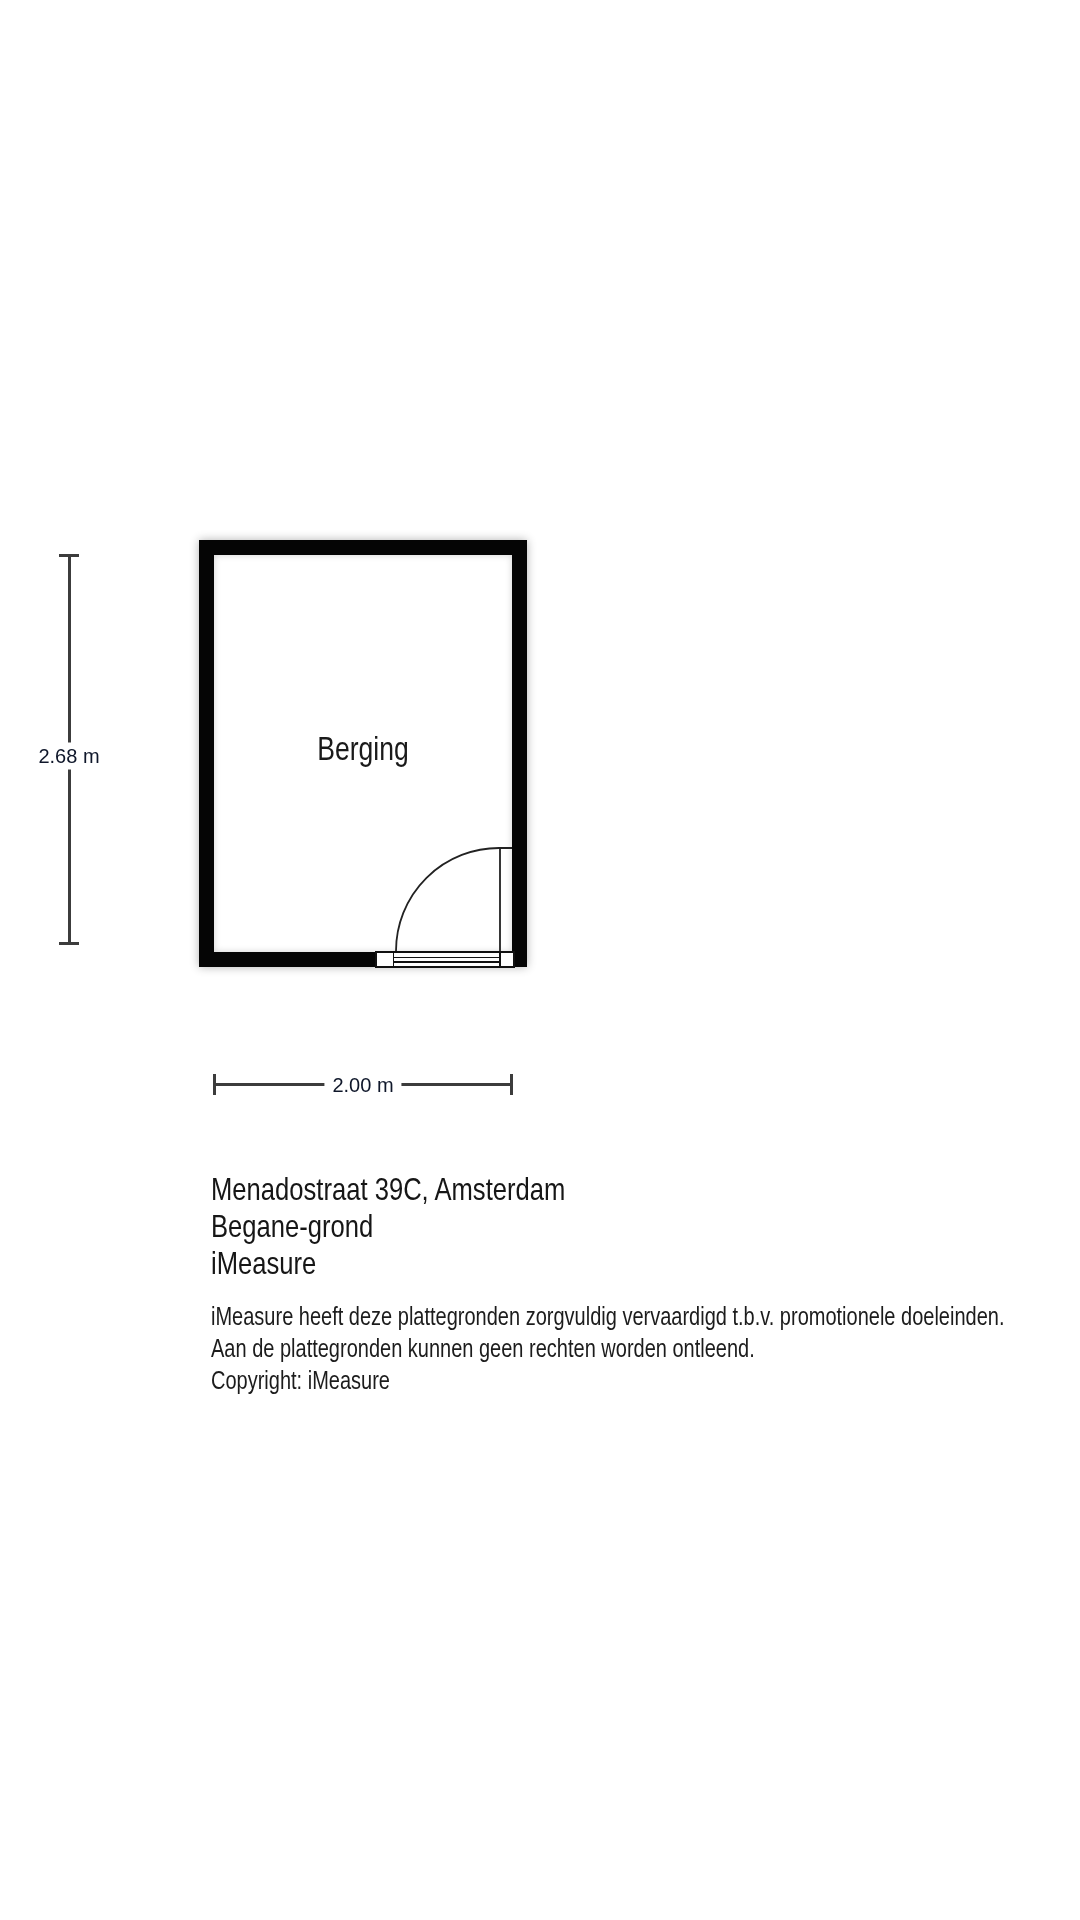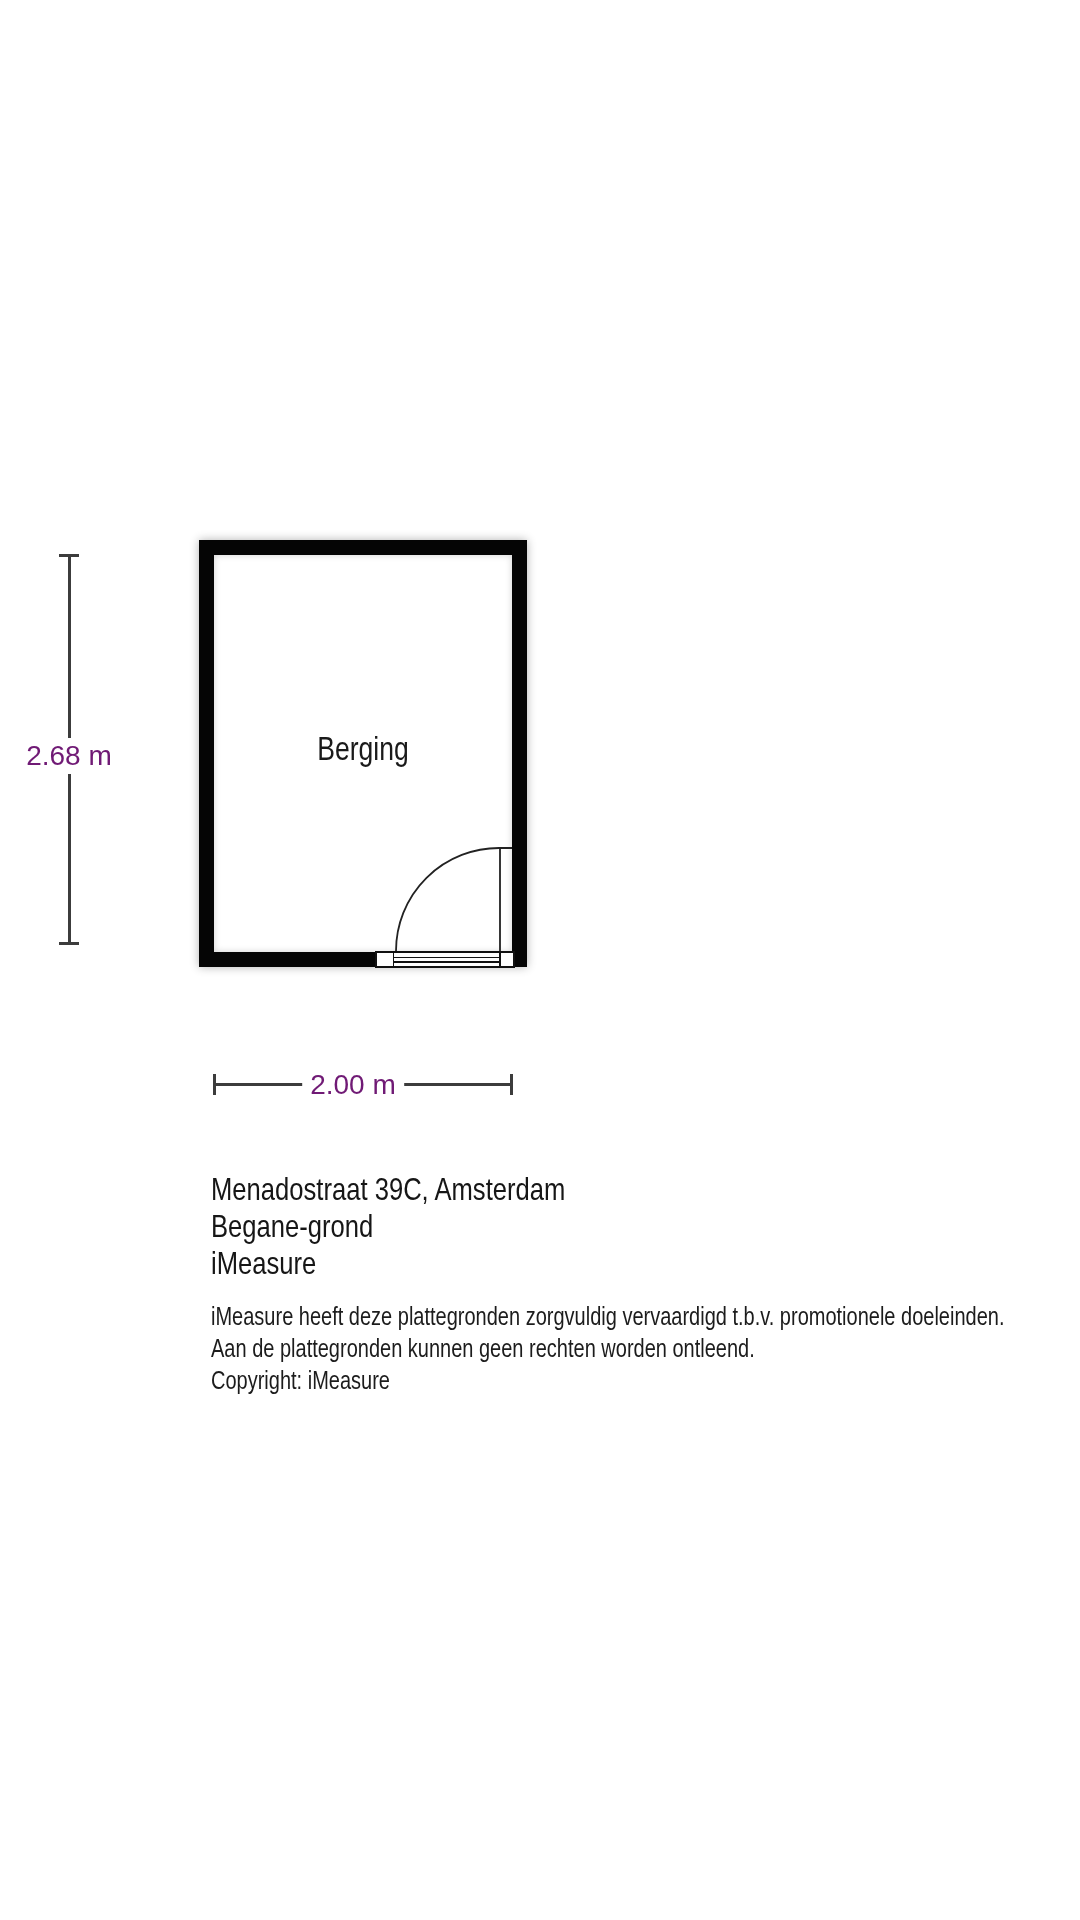--- a/index.html
+++ b/index.html
@@ -85,33 +85,33 @@
   .dim-v-tick-top    { left: 59px; top: 554px;  width: 20px; height: 3px; }
   .dim-v-tick-bottom { left: 59px; top: 942px;  width: 20px; height: 3px; }
 
   .dim-h-line  { left: 214px; top: 1083px; width: 299px; height: 3px; }
   .dim-h-tick-left   { left: 213px; top: 1074px; width: 3px; height: 21px; }
   .dim-h-tick-right  { left: 510px; top: 1074px; width: 3px; height: 21px; }
 
   .dim-label {
     position: absolute;
     background: #ffffff;
-    color: #701a75;
-    font-size: 28px;
+    color: #0f172a;
+    font-size: 20px;
     white-space: nowrap;
     padding: 2px 8px;
   }
   .dim-v-label {
     left: 69px;
     top: 756px;
     transform: translate(-50%, -50%);
     text-align: center;
   }
   .dim-h-label {
-    left: 353px;
+    left: 363px;
     top: 1085px;
     transform: translate(-50%, -50%);
     text-align: center;
   }
 
   
   .info-block {
     position: absolute;
     left: 211px;
     top: 1171px;

